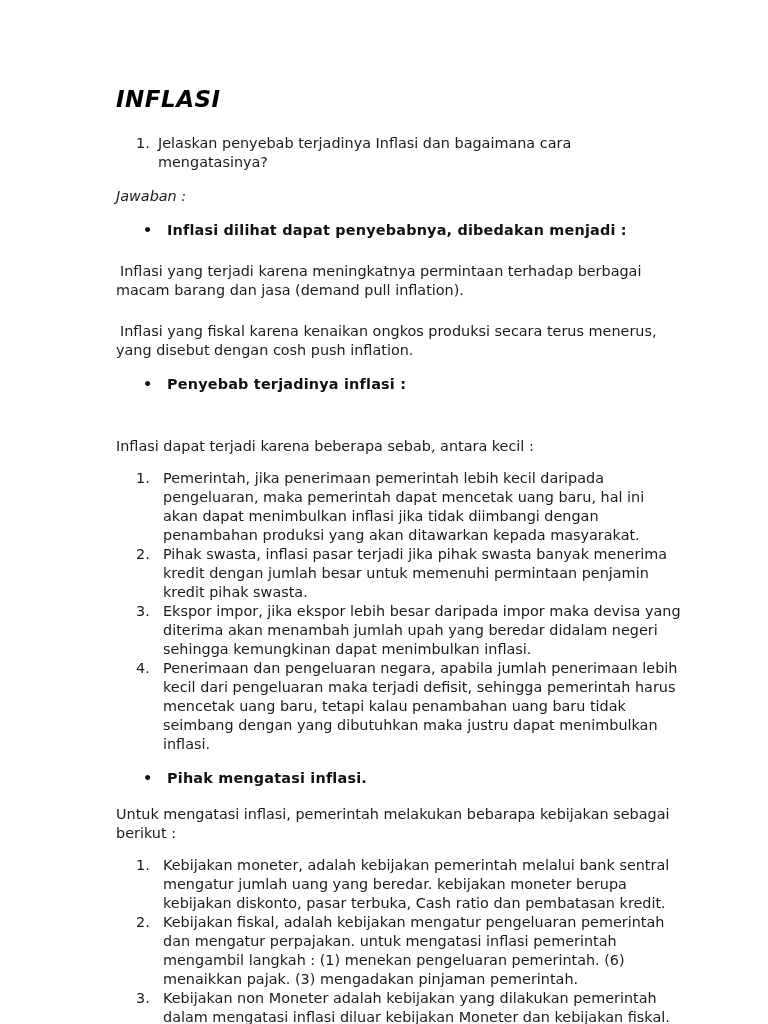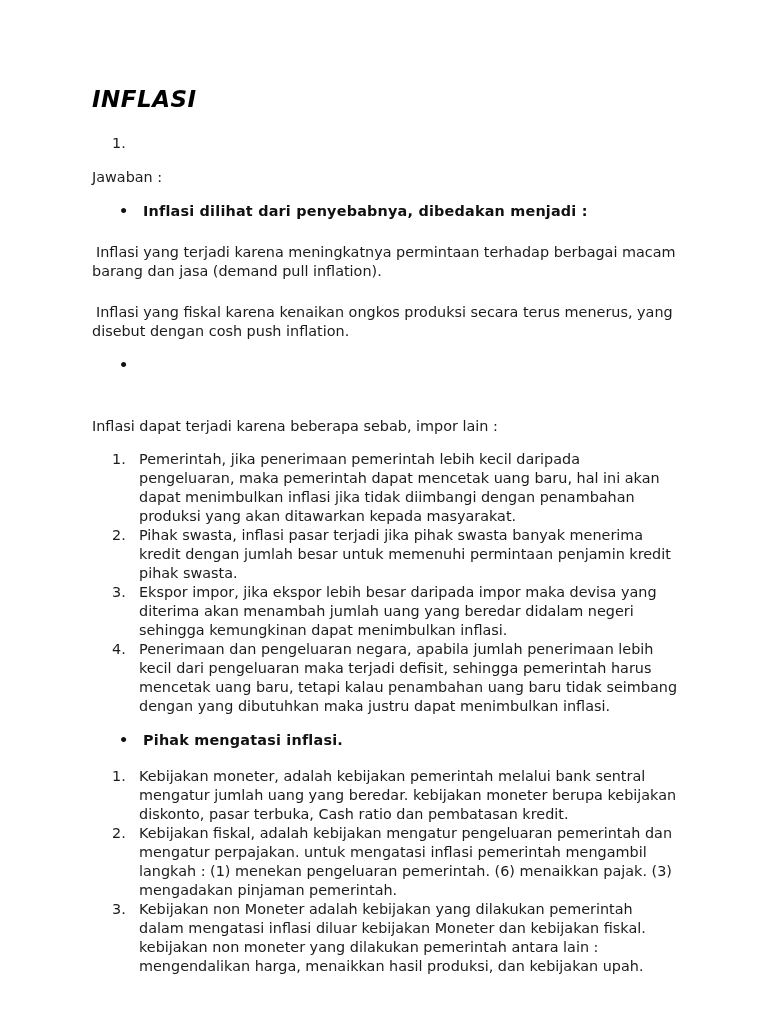--- a/index.html
+++ b/index.html
@@ -6,21 +6,21 @@
     margin: 0;
     padding: 0;
     background: #ffffff;
   }
   .page {
     position: relative;
     width: 768px;
     height: 1024px;
     background: #ffffff;
     box-sizing: border-box;
-    padding: 84px 86px 0 92px;
+    padding: 84px 86px 0 116px;
     font-family: "DejaVu Sans", "Liberation Sans", sans-serif;
     font-size: 14.4px;
     line-height: 1.32;
     color: #1b1b1b;
     overflow: hidden;
   }
   .title {
     margin: 0 0 20px 0;
     font-size: 23px;
     font-weight: bold;
@@ -32,20 +32,21 @@
     display: flex;
     margin: 0 0 15px 0;
     padding-left: 20px;
   }
   .q-num {
     width: 22px;
     flex: 0 0 22px;
   }
   .answer-label {
     margin: 8px 0 15px 0;
+    font-style: italic;
   }
   .bullet-row {
     display: flex;
     align-items: baseline;
     margin: 0 0 17px 0;
     padding-left: 27px;
     font-weight: bold;
     letter-spacing: 0.2px;
     color: #111111;
   }
@@ -90,63 +91,66 @@
 </style>
 </head>
 <body>
 
 <div class="page">
 
   <h1 class="title">INFLASI</h1>
 
   <div class="q-row">
     <span class="q-num">1.</span>
+    <span class="q-text">Jelaskan penyebab terjadinya Inflasi dan bagaimana cara mengatasinya?</span>
   </div>
 
   <p class="answer-label">Jawaban :</p>
 
   <div class="bullet-row">
     <span class="bullet">•</span>
-    <span>Inflasi dilihat dari penyebabnya, dibedakan menjadi :</span>
+    <span>Inflasi dilihat dapat penyebabnya, dibedakan menjadi :</span>
   </div>
 
   <p class="para space-indent">Inflasi yang terjadi karena meningkatnya permintaan terhadap berbagai macam barang dan jasa (demand pull inflation).</p>
 
   <p class="para space-indent gap-after">Inflasi yang fiskal karena kenaikan ongkos produksi secara terus menerus, yang disebut dengan cosh push inflation.</p>
 
   <div class="bullet-row gap-after">
     <span class="bullet">•</span>
+    <span>Penyebab terjadinya inflasi :</span>
   </div>
 
-  <p class="intro">Inflasi dapat terjadi karena beberapa sebab, impor lain :</p>
+  <p class="intro">Inflasi dapat terjadi karena beberapa sebab, antara kecil :</p>
 
   <div class="olist">
     <div class="li">
       <span class="num">1.</span>
       <span class="li-text">Pemerintah, jika penerimaan pemerintah lebih kecil daripada pengeluaran, maka pemerintah dapat mencetak uang baru, hal ini akan dapat menimbulkan inflasi jika tidak diimbangi dengan penambahan produksi yang akan ditawarkan kepada masyarakat.</span>
     </div>
     <div class="li">
       <span class="num">2.</span>
       <span class="li-text">Pihak swasta, inflasi pasar terjadi jika pihak swasta banyak menerima kredit dengan jumlah besar untuk memenuhi permintaan penjamin kredit pihak swasta.</span>
     </div>
     <div class="li">
       <span class="num">3.</span>
-      <span class="li-text">Ekspor impor, jika ekspor lebih besar daripada impor maka devisa yang diterima akan menambah jumlah uang yang beredar didalam negeri sehingga kemungkinan dapat menimbulkan inflasi.</span>
+      <span class="li-text">Ekspor impor, jika ekspor lebih besar daripada impor maka devisa yang diterima akan menambah jumlah upah yang beredar didalam negeri sehingga kemungkinan dapat menimbulkan inflasi.</span>
     </div>
     <div class="li">
       <span class="num">4.</span>
       <span class="li-text">Penerimaan dan pengeluaran negara, apabila jumlah penerimaan lebih kecil dari pengeluaran maka terjadi defisit, sehingga pemerintah harus mencetak uang baru, tetapi kalau penambahan uang baru tidak seimbang dengan yang dibutuhkan maka justru dapat menimbulkan inflasi.</span>
     </div>
   </div>
 
   <div class="bullet-row">
     <span class="bullet">•</span>
     <span>Pihak mengatasi inflasi.</span>
   </div>
 
+  <p class="intro">Untuk mengatasi inflasi, pemerintah melakukan bebarapa kebijakan sebagai berikut :</p>
 
   <div class="olist">
     <div class="li">
       <span class="num">1.</span>
       <span class="li-text">Kebijakan moneter, adalah kebijakan pemerintah melalui bank sentral mengatur jumlah uang yang beredar. kebijakan moneter berupa kebijakan diskonto, pasar terbuka, Cash ratio dan pembatasan kredit.</span>
     </div>
     <div class="li">
       <span class="num">2.</span>
       <span class="li-text">Kebijakan fiskal, adalah kebijakan mengatur pengeluaran pemerintah dan mengatur perpajakan. untuk mengatasi inflasi pemerintah mengambil langkah : (1) menekan pengeluaran pemerintah. (6) menaikkan pajak. (3) mengadakan pinjaman pemerintah.</span>
     </div>

